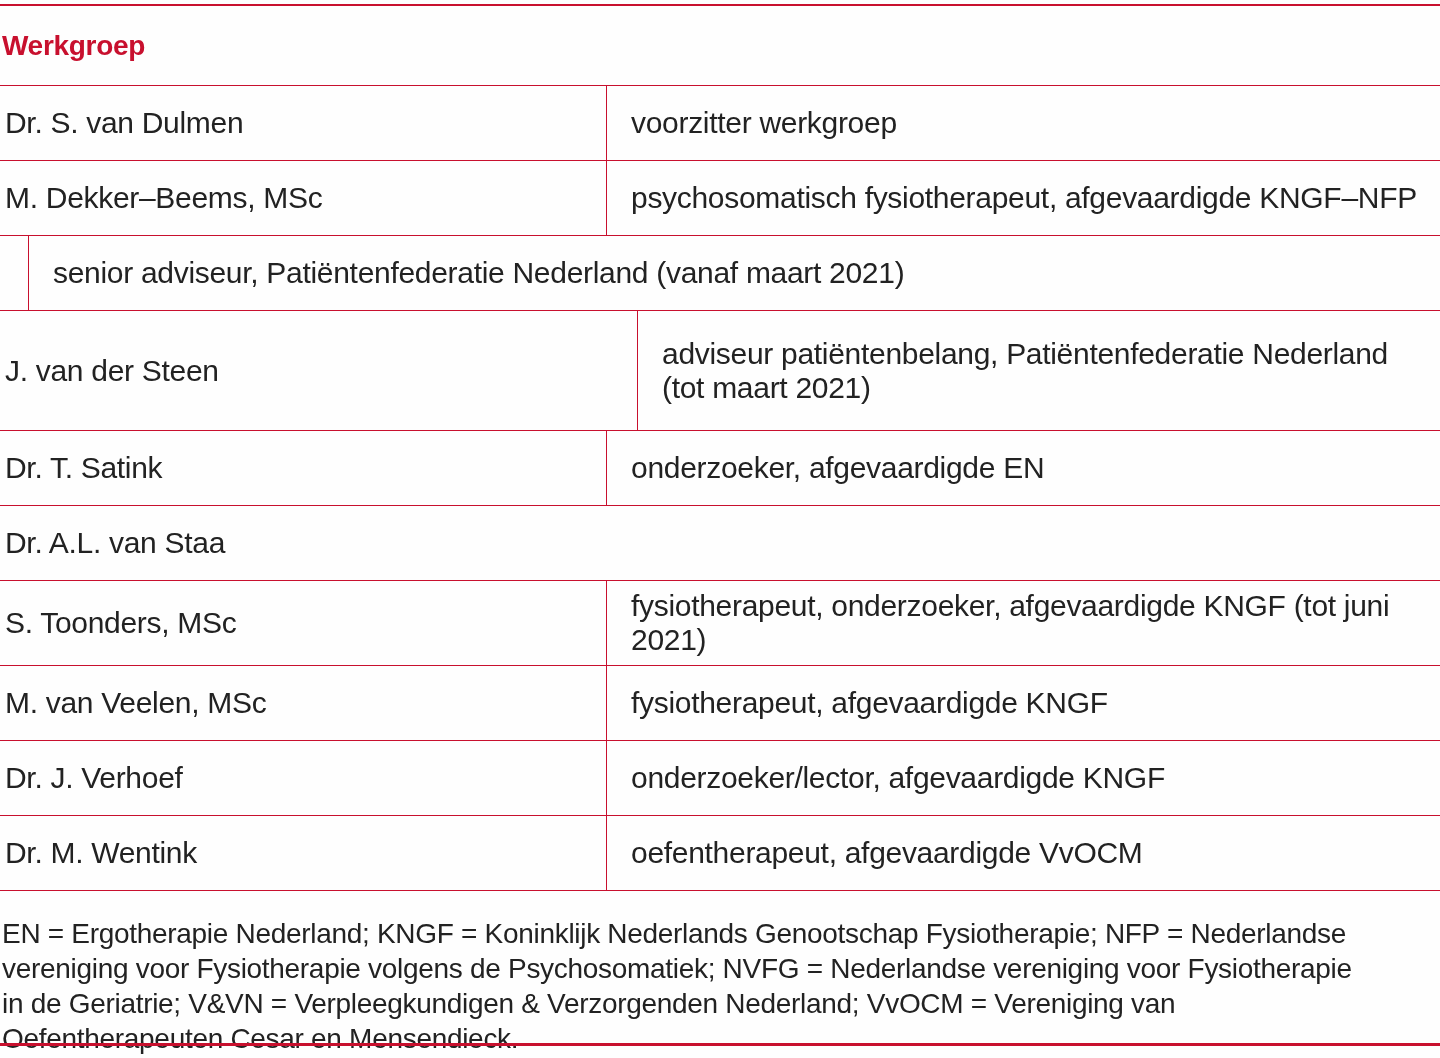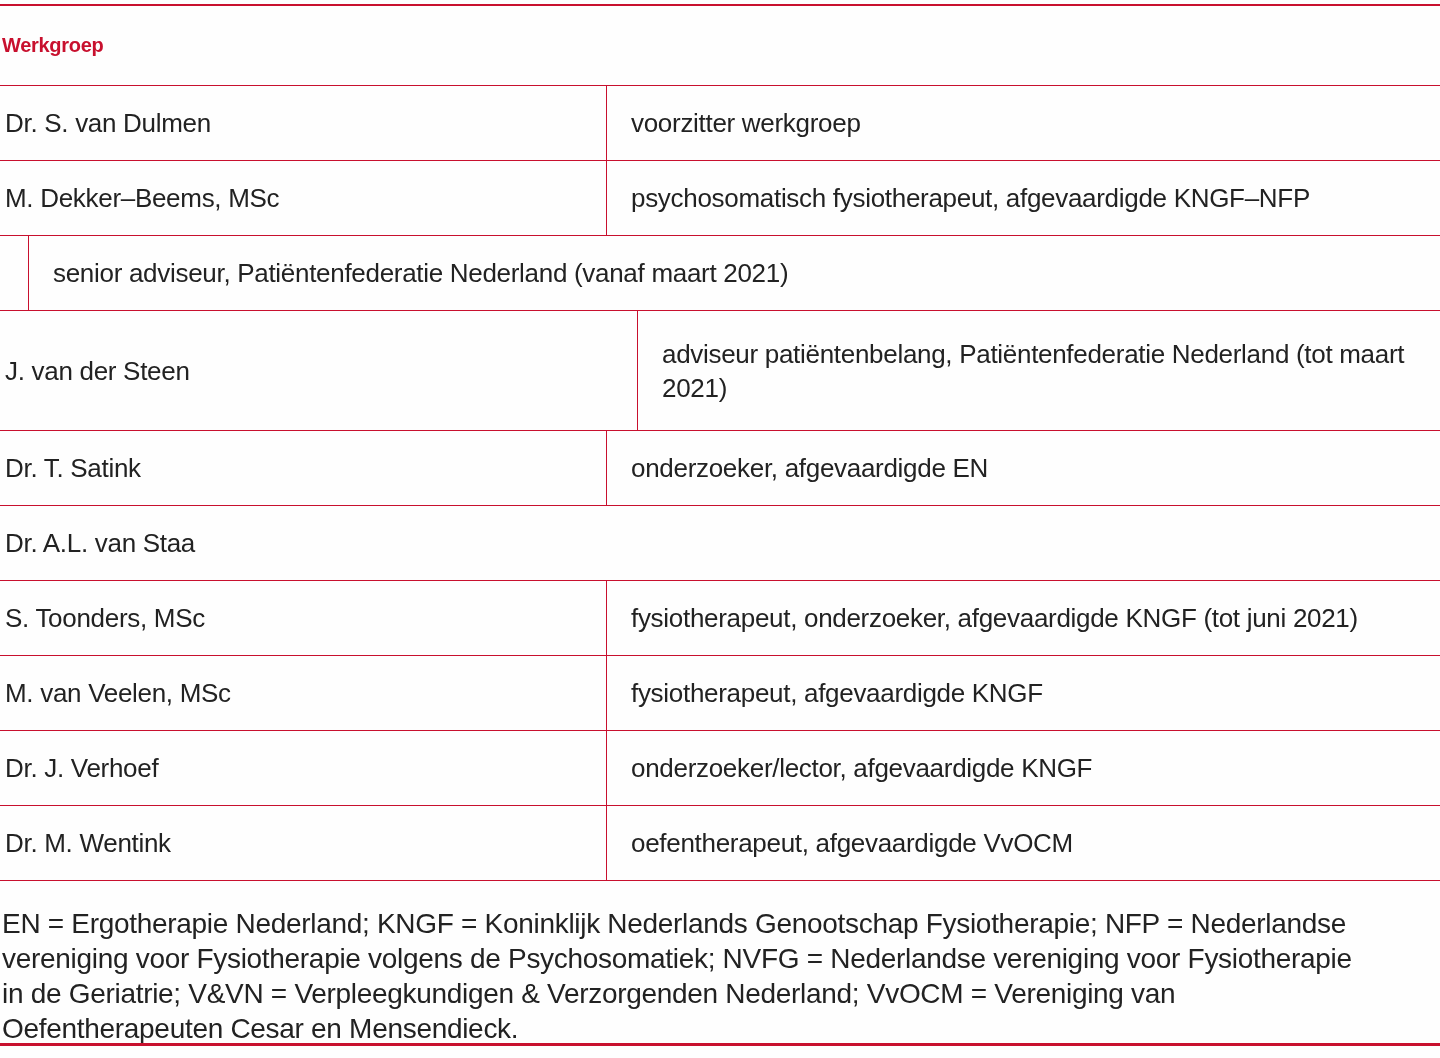--- a/index.html
+++ b/index.html
@@ -22,39 +22,39 @@
   }
   .rule.top    { top: 4px;    height: 2px; }
   .rule.bottom { top: 1043px; height: 3px; }
 
   .doc-title {
     height: 79px;
     margin-top: 6px;
     display: flex;
     align-items: center;
     padding-left: 2px;
-    font-size: 20px;
+    font-size: 28px;
     font-weight: bold;
     color: var(--accent, #c8102e);
   }
 
   .wg-table {
     border-bottom: 1.5px solid var(--accent, #c8102e);
   }
   .wg-row {
     display: flex;
     border-top: 1.5px solid var(--accent, #c8102e);
     min-height: 75px;
     box-sizing: border-box;
   }
   .wg-row.tall { min-height: 120px; gap: 31px; }
   .cell {
     display: flex;
     align-items: center;
-    font-size: 26px;
+    font-size: 30px;
     line-height: 34px;
     box-sizing: border-box;
   }
   .cell.name {
     width: 578px;
     flex: none;
     padding: 8px 14px 8px 5px;
   }
   .cell.role {
     flex: 1;

